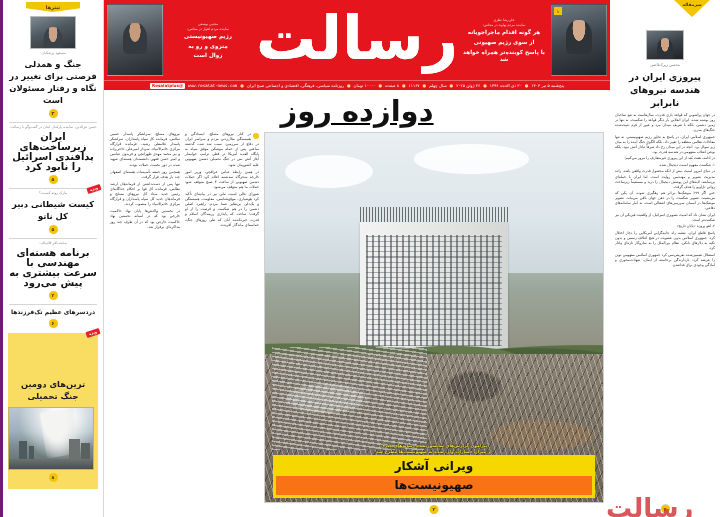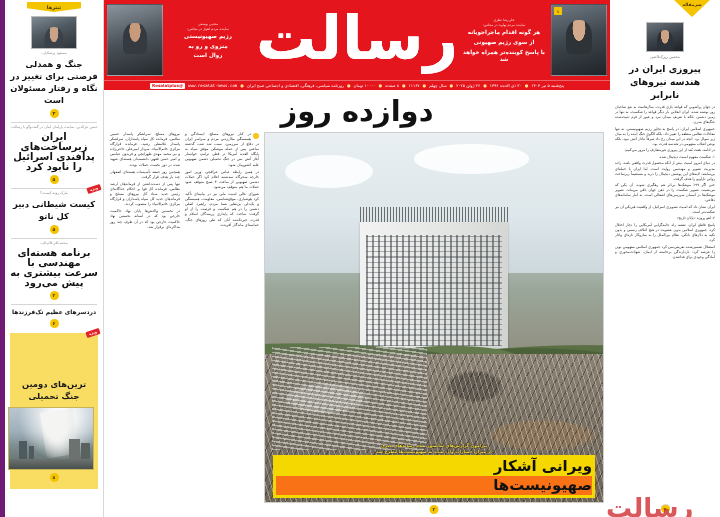--- a/index.html
+++ b/index.html
@@ -26,21 +26,21 @@
     color: #222;
     margin-bottom: 2px;
     word-spacing: 0.4px;
     text-align: justify;
   }
 
   
   .rail {
     width: 103px; height: 517px;
     background: #fff;
-    border-left: 5px solid #701a75;
+    border-left: 3px solid #701a75;
     padding: 2px 4px 0 4px;
     position: relative;
     flex: 0 0 103px;
   }
   .rail-tab {
     width: 54px; margin: 0 auto 2px auto;
     background: #f2c500;
     color: #4a3700;
     font-size: 5px; font-weight: bold;
     text-align: center;
@@ -182,21 +182,21 @@
   }
   .dateline span { font-size: 4.1px; white-space: nowrap; }
   .dl-sep { color:#ffe08a; font-size:4px; }
   .dl-handle {
     background:#fff; color:#e4151c; font-size:4px; font-weight:bold;
     padding: 0.5px 2px; border-radius: 1px;
   }
   .dl-url { font-family:"DejaVu Sans Mono", monospace; font-size:3.8px; }
 
   
-  .hero-wrap { padding: 4px 6px 0 6px; }
+  .hero-wrap { padding: 4px 6px 0 6px; text-decoration: underline; }
   .hero-h1 {
     text-align: center;
     font-size: 29px; line-height: 34px;
     font-weight: bold; color:#111;
     letter-spacing: -0.5px;
   }
 
   
   .content {
     flex: 1 1 auto; display: flex; flex-direction: row-reverse;
@@ -266,42 +266,42 @@
     text-align:center; color:#f9e04a;
     font-size: 4.3px; line-height: 6.2px; font-weight:bold;
     text-shadow: 0 0 2px #000, 0 0 1px #000;
     padding: 0 6px;
   }
   .hp-band {
     position:absolute; left: 8px; right: 8px; bottom: 4px;
     background:#f5d800; padding: 2px 3px 3px 3px;
   }
   .hp-band .line {
-    font-size: 15px; font-weight:bold; color:#111;
-    line-height: 19px; text-align:right; letter-spacing:-0.3px;
+    font-size: 12px; font-weight:bold; color:#111;
+    line-height: 19px; text-align:center; letter-spacing:-0.3px;
   }
   .hp-band .line2 { background:#f97316; }
 
   .center-pagenum {
     position:absolute; left:50%; transform:translateX(-50%);
     bottom: -1px;
     width: 9px; height: 9px; border-radius:50%;
     background:#f5c400; color:#4a3700;
     font-size:4.6px; font-weight:bold;
     display:flex; align-items:center; justify-content:center;
   }
   .drop-dot {
     float: right; width: 6px; height: 6px; border-radius:50%;
     background:#f3c617; margin: 0.5px 0 0 2px;
   }
 
   
   .leftcol {
     width: 110px; flex: 0 0 110px; height: 517px;
-    background:#fff; padding: 4px 5px 0 5px;
+    background:#fff; padding: 12px 5px 0 5px;
     position: relative;
   }
   .edit-corner {
     position:absolute; right: 10px; top: 0;
     width: 36px; height: 17px;
     background:#f5c400;
     clip-path: polygon(0 0, 100% 0, 50% 100%);
     display:flex; align-items:flex-start; justify-content:center;
     color:#4a3700; font-size:4.4px; font-weight:bold;
     padding-top: 1.5px;

